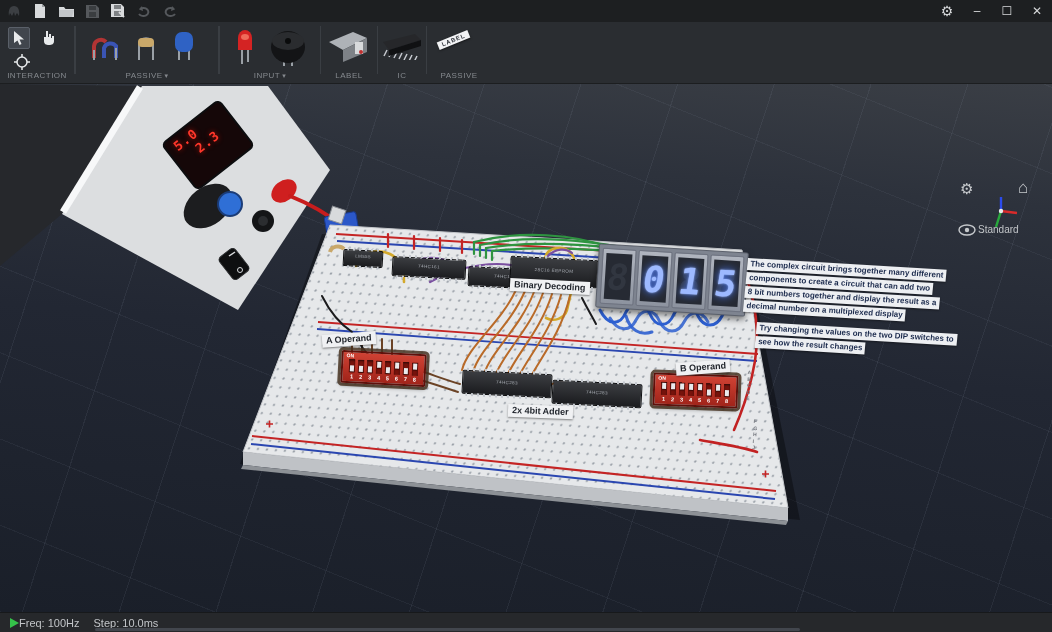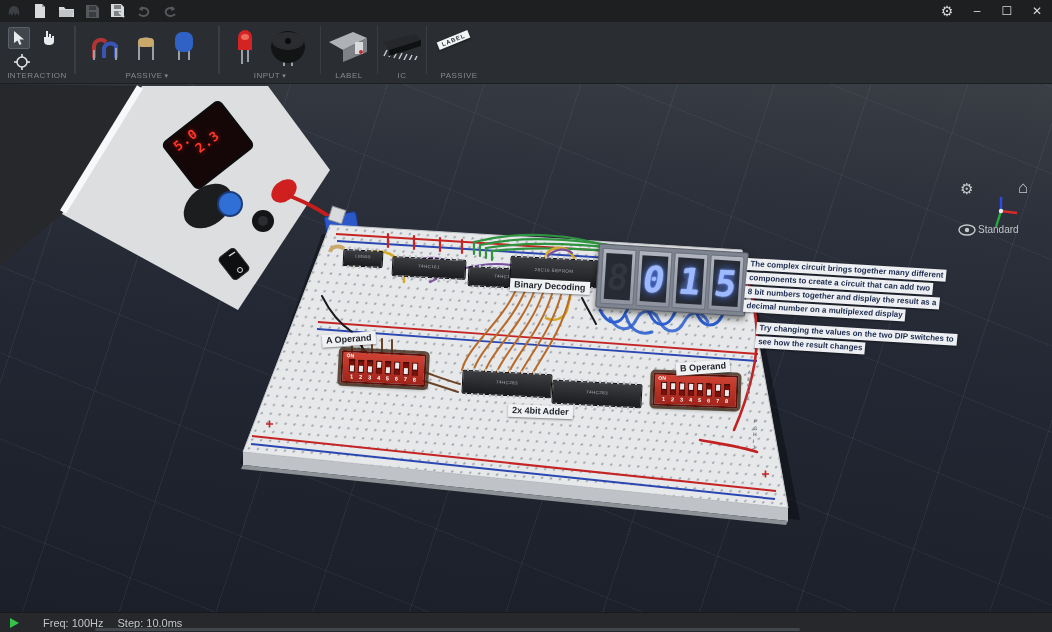--- a/index.html
+++ b/index.html
@@ -90,21 +90,21 @@
             font-family:"DejaVu Sans Mono",monospace;font-weight:bold;color:#ff372b;
             text-shadow:0 0 5px #a31208;font-size:13px;letter-spacing:1px;}
   .psu-read .r2{margin-left:16px;}
 
   
   .statusbar{position:absolute;left:0;top:612px;width:100%;height:20px;background:#26282b;
              border-top:1px solid #17191b;display:flex;align-items:center;color:#c2c5c8;
              font-size:11px;}
   .play{width:0;height:0;border-left:9px solid #35c24a;border-top:5.5px solid transparent;
         border-bottom:5.5px solid transparent;margin-left:10px;}
-  .status-text{margin-left:24px;display:flex;gap:14px;}
+  .status-text{margin-left:0;display:flex;gap:14px;}
   .scroll-thumb{position:absolute;left:95px;bottom:1px;width:705px;height:3px;background:#42464d;
                 border-radius:2px;}
 
   .notation-sticker{background:#f2f3f5;color:#2a2e35;font-size:6px;font-weight:bold;
                     letter-spacing:1px;padding:1px 4px;transform:rotate(-22deg);
                     box-shadow:0 1px 2px rgba(0,0,0,.5);}
 </style>
 </head>
 <body>
 

